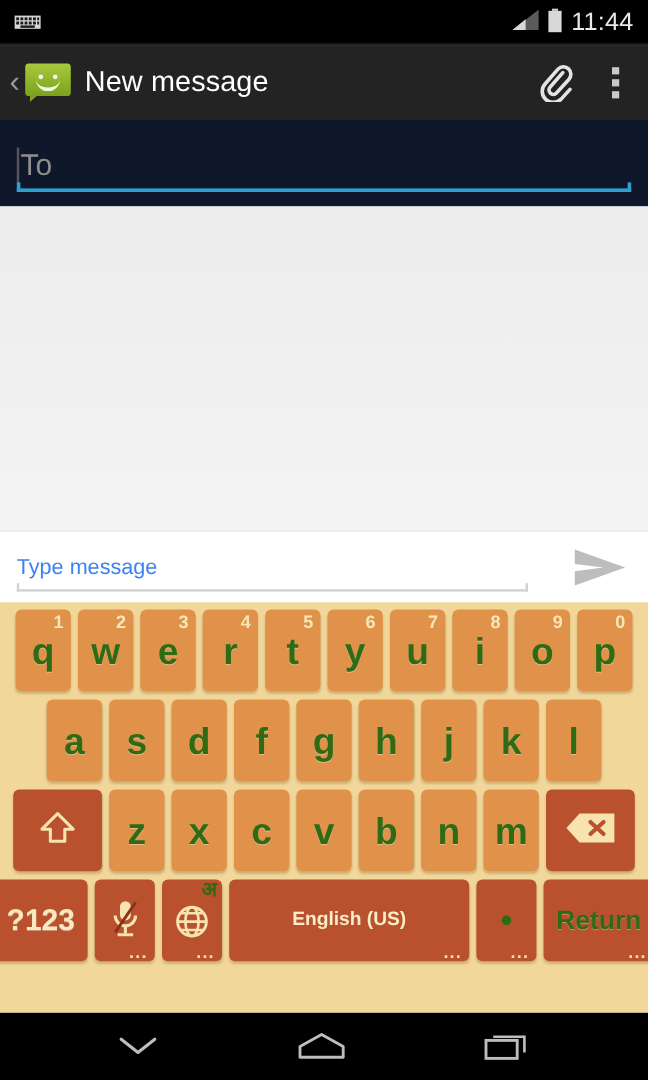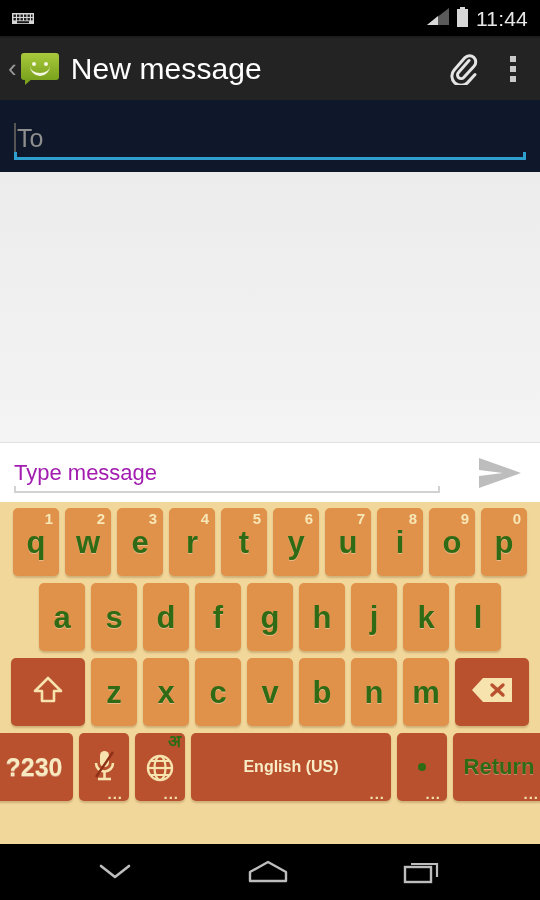--- a/index.html
+++ b/index.html
@@ -43,21 +43,21 @@
   }
   .app-ico .eye {
     position:absolute; width:4px; height:4px; border-radius:50%; background:#f2f6e2; top:9px;
   }
   .app-ico .eye.l { left:11px; } .app-ico .eye.r { left:23px; }
   .app-ico .smile {
     position:absolute; left:9px; top:12px; width:20px; height:11px;
     border:0 solid #f2f6e2; border-bottom-width:3px;
     border-radius:0 0 12px 12px;
   }
-  .ab-title { color:#fff; font-size:30px; font-weight:400; letter-spacing:.1px; }
+  .ab-title { color:#fff; font-size:24px; font-weight:400; letter-spacing:.1px; }
   .ab-actions { margin-left:auto; display:flex; align-items:center; gap:26px; padding-right:6px; }
   .clip { width:30px; height:32px; }
   .dots3 { display:flex; flex-direction:column; gap:4px; align-items:center; padding:4px 6px; }
   .dots3 b { width:6px; height:6px; background:#c9c9c9; display:block; }
 
   
   .to-wrap { background:#0f172a; padding:16px 14px 0 14px; height:72px; }
   .to-field { position:relative; height:44px; display:flex; align-items:center; }
   .to-caret { width:2px; height:30px; background:#555; margin-right:1px; }
   .to-placeholder { color:#8e8e8e; font-size:25px; }
@@ -70,21 +70,21 @@
   .to-underline::before { left:0; } .to-underline::after { right:0; }
 
   .thread { background:linear-gradient(#ececec,#f4f4f4); height:270px; }
 
   
   .composebar {
     background:#fff; height:60px; display:flex; align-items:center;
     padding:0 14px; border-top:1px solid #e2e2e2;
   }
   .msg-field { position:relative; flex:1; height:40px; display:flex; align-items:center; margin-right:10px; }
-  .msg-placeholder { color:#a21caf; font-size:22px; }
+  .msg-placeholder { color:#3b82f6; font-size:18px; }
   .msg-underline { position:absolute; left:0; right:24px; bottom:0; height:2px; background:#d2d2d2; }
   .msg-underline::before, .msg-underline::after {
     content:""; position:absolute; bottom:0; width:2px; height:7px; background:#d2d2d2;
   }
   .msg-underline::before { left:0; } .msg-underline::after { right:0; }
   .send-btn { width:52px; display:flex; justify-content:center; }
 
   
   .keyboard { background:#f2d79b; padding:6px 4px 8px 4px; height:342px; }
   .krow { display:flex; justify-content:center; gap:6px; margin-bottom:7px; }
@@ -333,21 +333,21 @@
               <line x1="22" y1="10" x2="33" y2="20"></line>
               <line x1="33" y1="10" x2="22" y2="20"></line>
             </g>
           </svg>
         </span>
       </div>
     </div>
 
     <div class="krow">
       <div class="key fn num123">
-        <span class="glyph">?230</span>
+        <span class="glyph">?123</span>
       </div>
       <div class="key fn mic">
         <span>
           <svg width="30" height="36" viewBox="0 0 30 36">
             <rect x="11" y="4" width="9" height="16" rx="4.5" fill="#f7e3ae"></rect>
             <path d="M7 16 a8.5 8.5 0 0 0 17 0" fill="none" stroke="#f7e3ae" stroke-width="2.6"></path>
             <line x1="15.5" y1="25" x2="15.5" y2="31" stroke="#f7e3ae" stroke-width="2.6"></line>
             <line x1="9" y1="32" x2="22" y2="32" stroke="#f7e3ae" stroke-width="2.6"></line>
             <line x1="7" y1="30" x2="24" y2="5" stroke="#8e2f18" stroke-width="2.4"></line>
           </svg>

